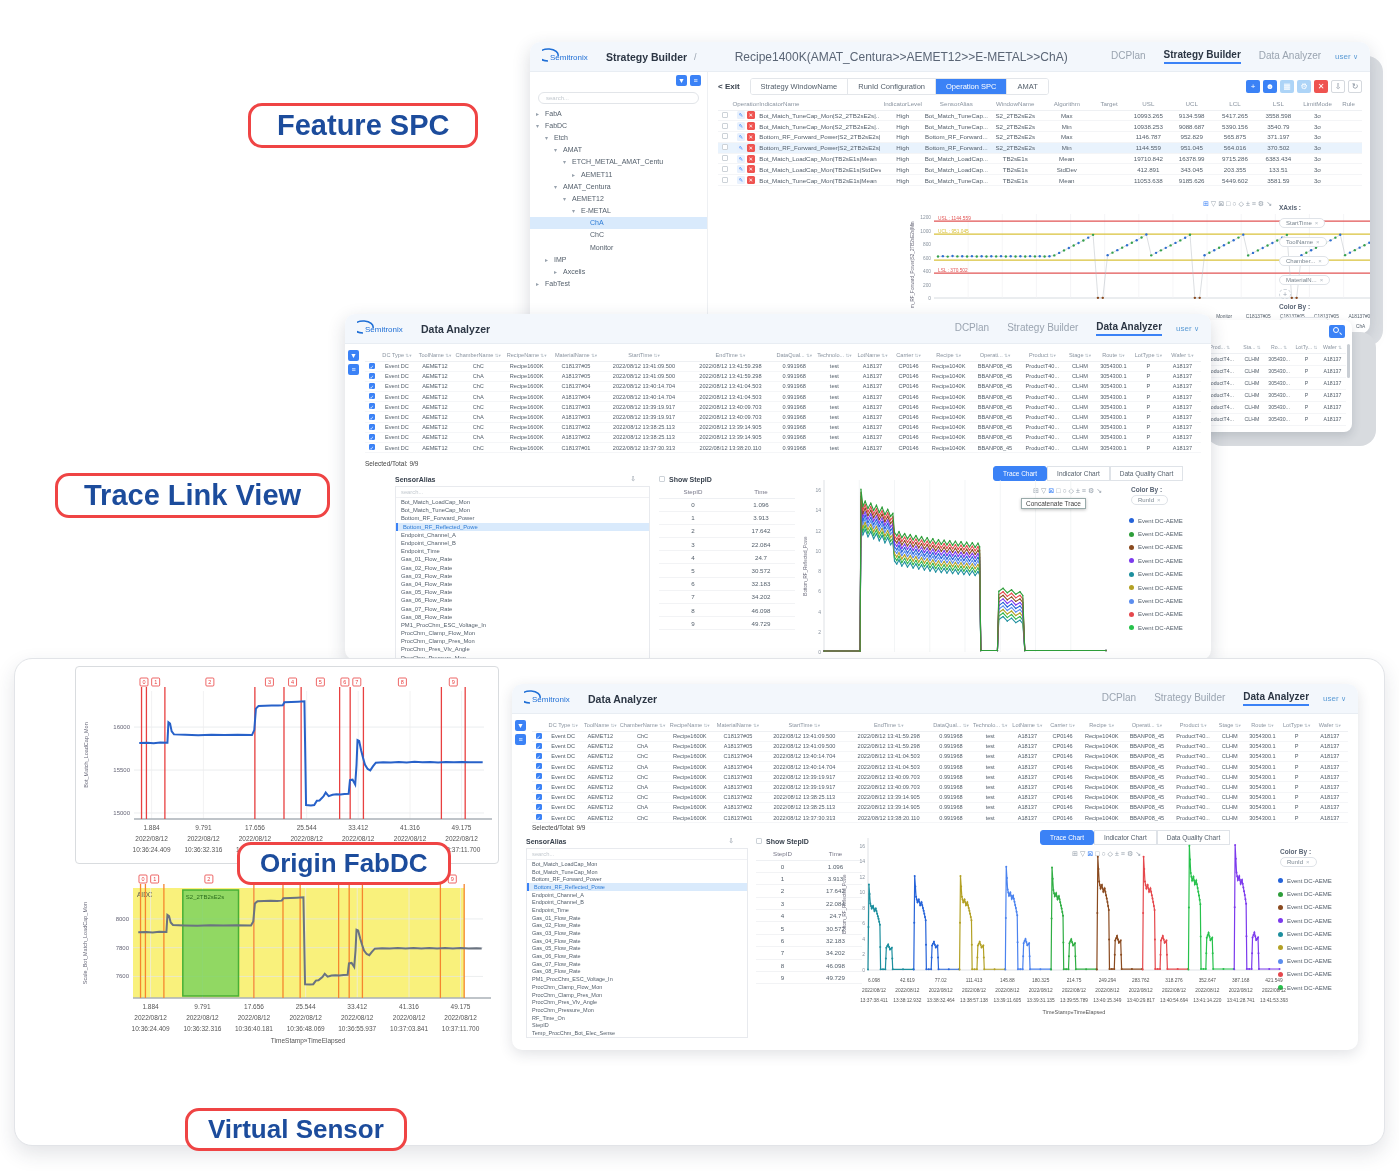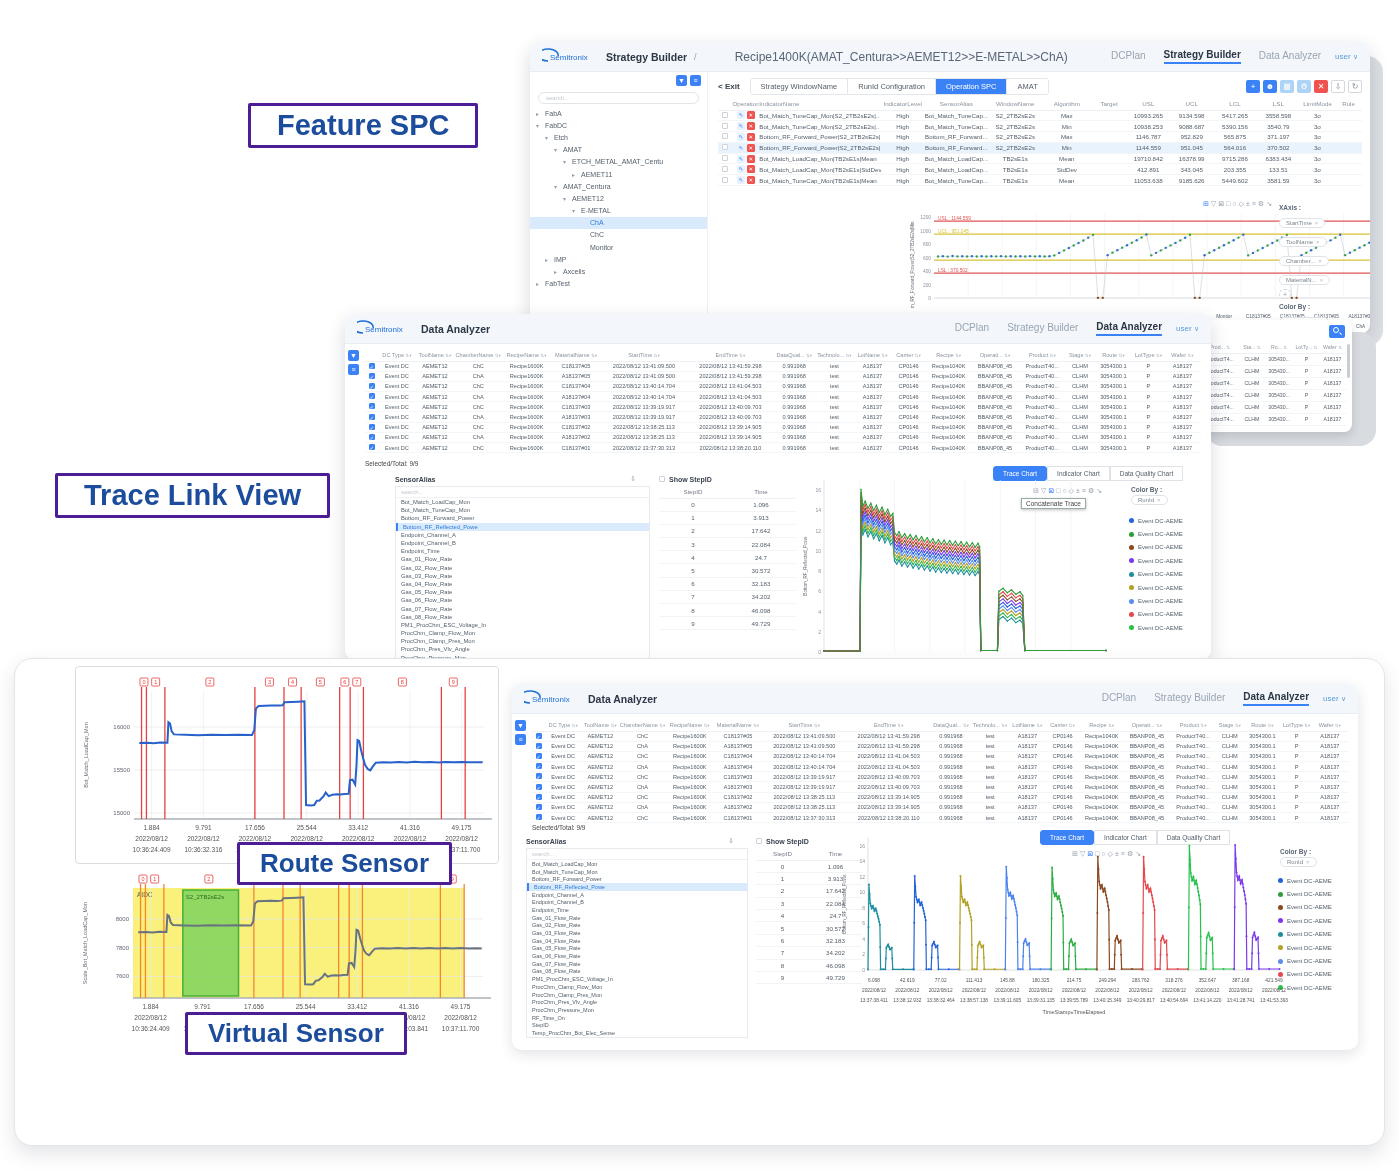--- a/index.html
+++ b/index.html
@@ -1,20 +1,20 @@
 <!DOCTYPE html>
 <html><head>
 <meta charset="utf-8">
 <style>
   * { box-sizing: border-box; margin:0; padding:0; }
   body { background:#fff; font-family:"Liberation Sans", sans-serif; }
   .canvas { position:relative; width:1399px; height:1171px; background:#fff; overflow:hidden; }
 
   
-  .olabel { position:absolute; background:#fff; border:3px solid #4c1d95; border-radius:2px;
+  .olabel { position:absolute; background:#fff; border:3px solid #ef4444; border-radius:14px;
             color:#1c4c9c; font-weight:bold; font-size:29px; padding:3px 26px; z-index:60; white-space:nowrap; }
   .olabel.small { font-size:26px; padding:3px 20px; }
 
   
   .backdrop { position:absolute; background:#dcdfe3; border-radius:16px; }
   .win { position:absolute; background:#fff; border-radius:10px; box-shadow:0 6px 18px rgba(40,50,70,.18); overflow:hidden; }
   .hdr { position:absolute; left:0; right:0; top:0; height:30px; background:#f3f7fc; border-bottom:1px solid #e8edf3;
          display:flex; align-items:center; padding:0 12px; }
   .hdr-title { font-size:10.5px; font-weight:bold; color:#2c3644; margin-right:4px;}
   .hdr-sep { font-size:9px; color:#9aa4b0; margin:0 3px; }
@@ -2537,15 +2537,15 @@
         <text x="402.6666666666667" y="172" font-size="4.8" fill="#555" text-anchor="middle">13:41:28.741</text>
         <text x="436" y="152" font-size="4.8" fill="#555" text-anchor="middle">421.549</text>
         <text x="436" y="162" font-size="4.8" fill="#555" text-anchor="middle">2022/08/12</text>
         <text x="436" y="172" font-size="4.8" fill="#555" text-anchor="middle">13:41:53.393</text>
         <text x="236" y="184" font-size="5.5" fill="#555" text-anchor="middle">TimeStamp»TimeElapsed</text>
       </svg>
   </div>
 
   <div class="olabel" style="left:248px;top:103px">Feature SPC</div>
   <div class="olabel" style="left:55px;top:473px">Trace Link View</div>
-  <div class="olabel small" style="left:237px;top:842px">Route Sensor</div>
-  <div class="olabel small" style="left:185px;top:1012px">Virtual Sensor</div>
+  <div class="olabel small" style="left:237px;top:842px">Origin FabDC</div>
+  <div class="olabel small" style="left:185px;top:1108px">Virtual Sensor</div>
 </div>
 
 </body></html>

